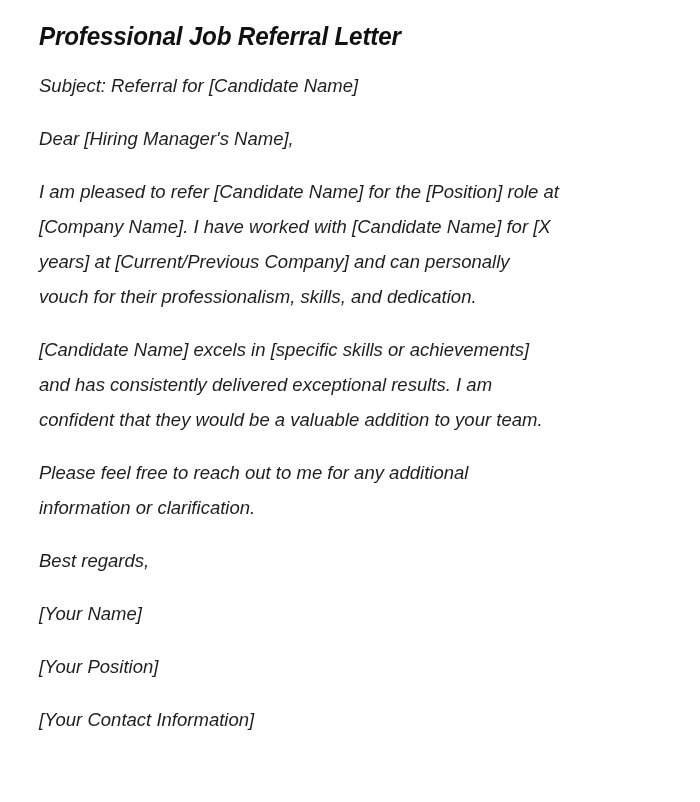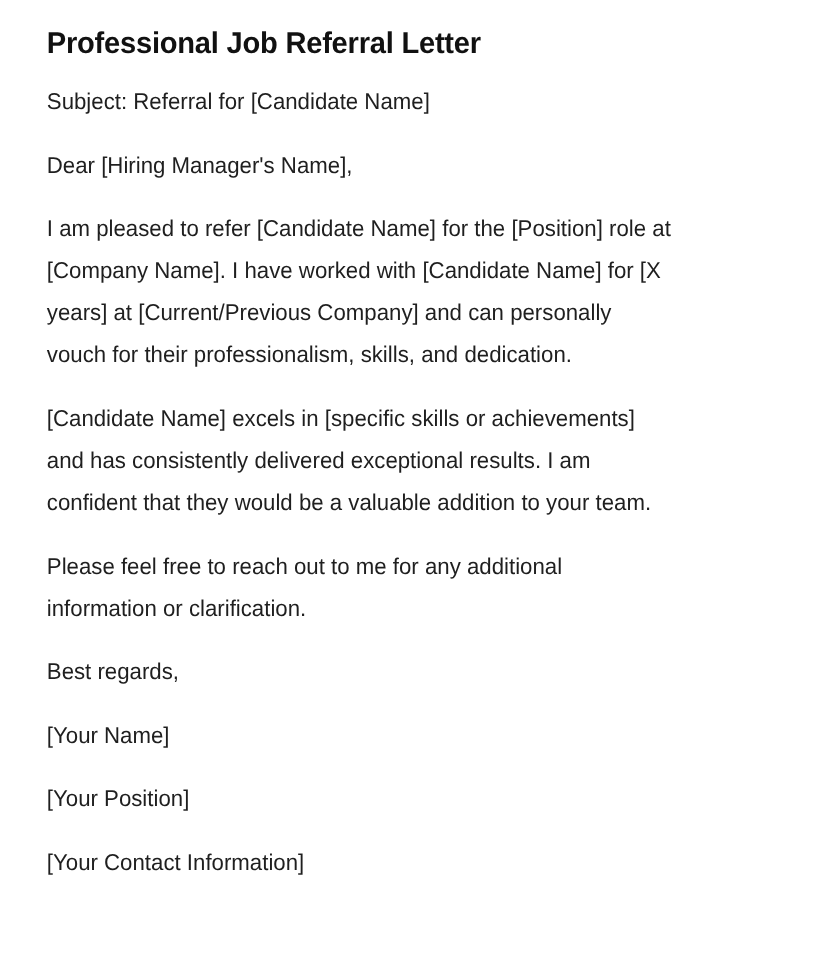--- a/index.html
+++ b/index.html
@@ -16,20 +16,21 @@
     -webkit-font-smoothing: antialiased;
     overflow: hidden;
   }
 
   .document {
     box-sizing: border-box;
     width: 632px;
     height: 802px;
     background: #ffffff;
     padding: 20px 56px 0 39px;
+    font-style: italic;
   }
 
   .doc-title {
     margin: 0;
     padding: 0;
     font-size: 25px;
     line-height: 32px;
     font-weight: 700;
     letter-spacing: -0.2px;
     color: #111111;

